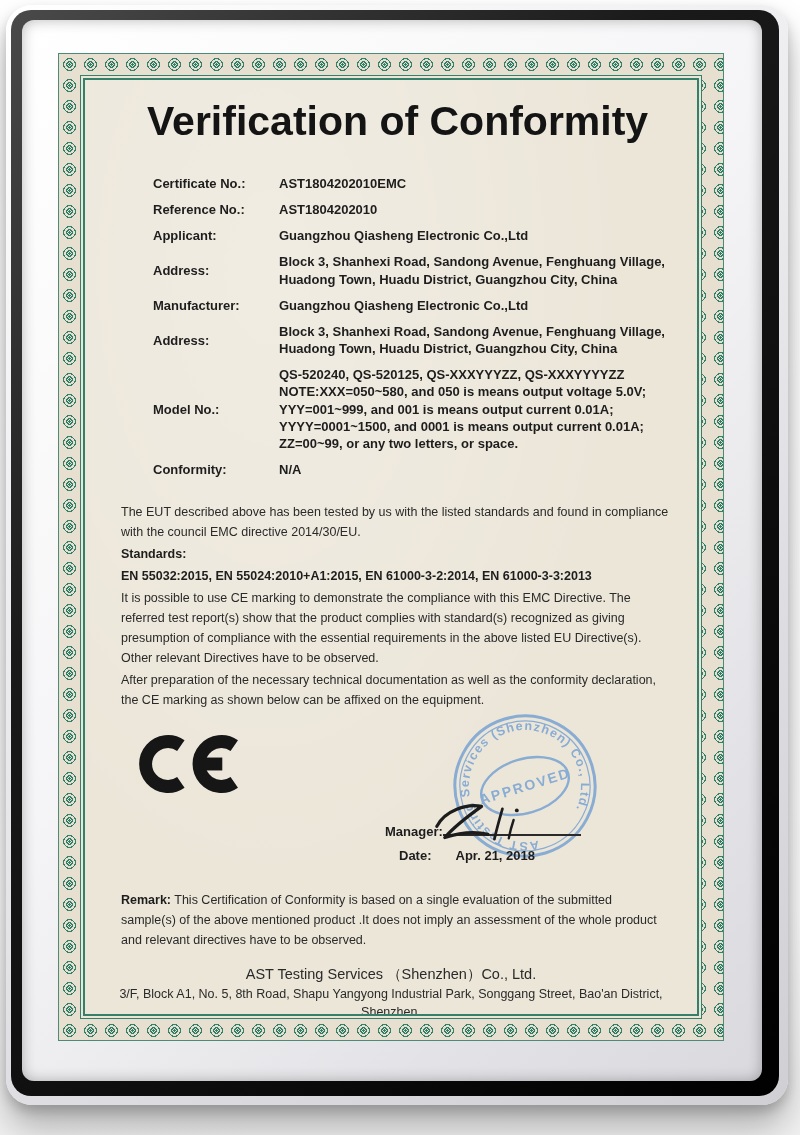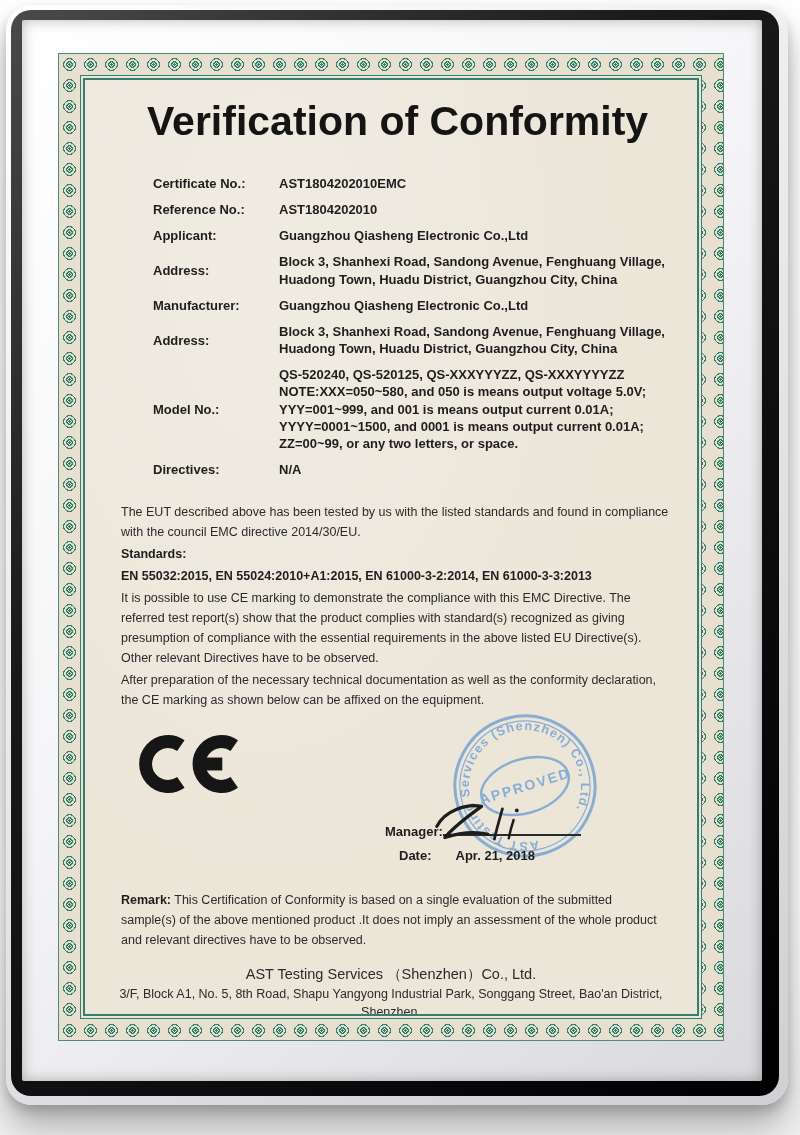--- a/index.html
+++ b/index.html
@@ -15,21 +15,21 @@
     background:linear-gradient(145deg,#ffffff 0%,#ececef 40%,#cfcfd4 100%);
     box-shadow:0 22px 34px rgba(0,0,0,0.28), 0 6px 12px rgba(0,0,0,0.18);
     padding:5px 9px 9px 5px;
   }
   .frame-black {
     height:100%; border-radius:20px;
     background:linear-gradient(135deg,#4a4a4a 0%,#1a1a1a 35%,#000000 100%);
     padding:10px 17px 15px 11px;
   }
   .frame-mat {
-    height:100%; border-radius:2px;
+    height:100%; border-radius:12px;
     background:linear-gradient(135deg,#ffffff 0%,#f5f5f7 45%,#d9d9de 100%);
     box-shadow:inset 0 0 14px rgba(0,0,0,0.28);
     padding:33px 38px 40px 36px;
   }
 
   
   .paper {
     height:100%;
     background-color:#e7e0d1;
     border:1px solid #4b8b77;
@@ -118,21 +118,21 @@
                 </div>
                 <div class="field-row">
                   <div class="field-label">Model No.:</div>
                   <div class="field-value">QS-520240, QS-520125, QS-XXXYYYZZ, QS-XXXYYYYZZ
 NOTE:XXX=050~580, and 050 is means output voltage 5.0V;
 YYY=001~999, and 001 is means output current 0.01A;
 YYYY=0001~1500, and 0001 is means output current 0.01A;
 ZZ=00~99, or any two letters, or space.</div>
                 </div>
                 <div class="field-row">
-                  <div class="field-label">Directives:</div>
+                  <div class="field-label">Conformity:</div>
                   <div class="field-value">N/A</div>
                 </div>
               </div>
 
               <div class="bodytext">
                 <p>The EUT described above has been tested by us with the listed standards and found in compliance with the council EMC directive 2014/30/EU.</p>
                 <p class="bold">Standards:</p>
                 <p class="bold">EN 55032:2015, EN 55024:2010+A1:2015, EN 61000-3-2:2014, EN 61000-3-3:2013</p>
                 <p>It is possible to use CE marking to demonstrate the compliance with this EMC Directive. The referred test report(s) show that the product complies with standard(s) recognized as giving presumption of compliance with the essential requirements in the above listed EU Directive(s). Other relevant Directives have to be observed.</p>
                 <p>After preparation of the necessary technical documentation as well as the conformity declaration, the CE marking as shown below can be affixed on the equipment.</p>

